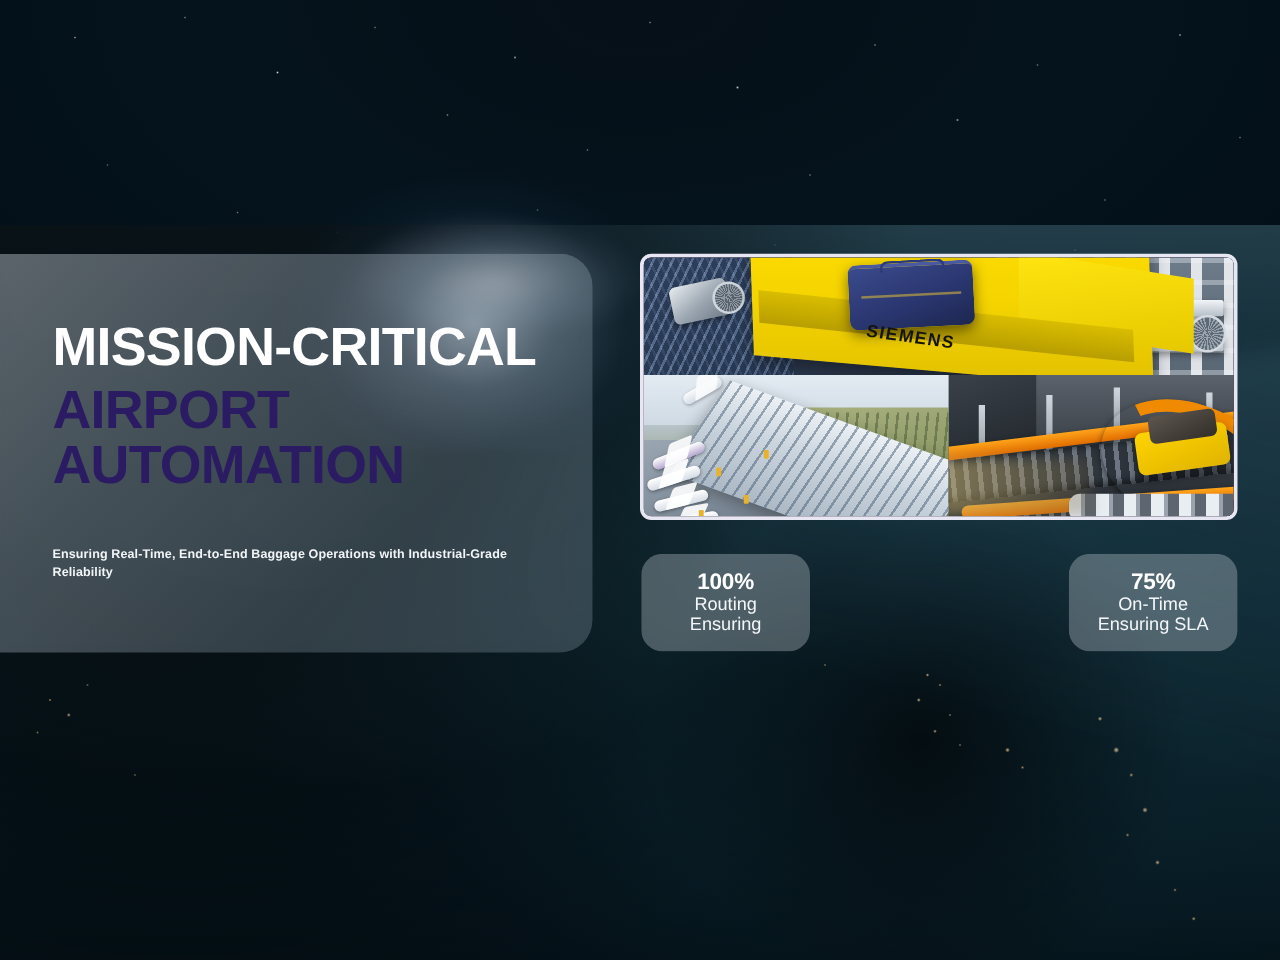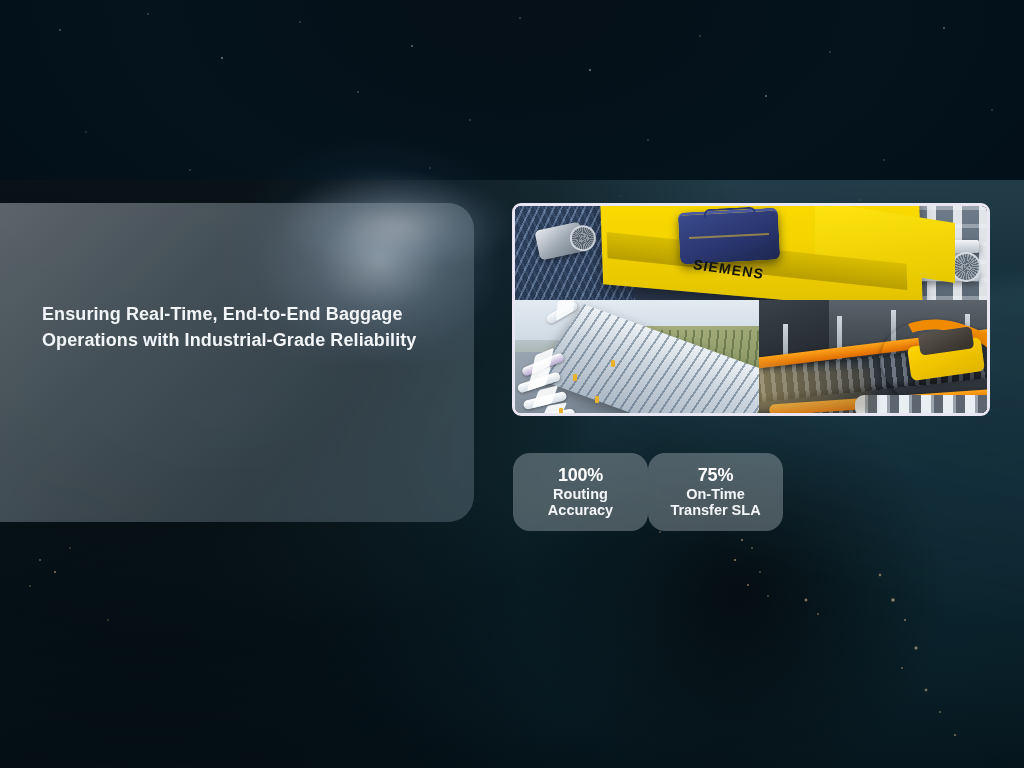--- a/index.html
+++ b/index.html
@@ -126,21 +126,21 @@
   }
   .hl-2{
     display:block; font-size:43px; font-weight:700; color:#2b1b63;
     letter-spacing:-0.6px; margin-top:8px;
   }
   .hl-3{
     display:block; font-size:43px; font-weight:700; color:#2b1b63;
     letter-spacing:-0.6px; margin-top:2px;
   }
   .subhead{
-    margin-top:44px; font-size:18px; font-weight:700; color:#f2f5f8;
+    margin-top:44px; font-size:10px; font-weight:700; color:#f2f5f8;
     line-height:1.45; letter-spacing:.1px; max-width:405px;
   }
 
   
   .collage{
     position:absolute; left:512px; top:203px; width:478px; height:213px;
     border-radius:9px; border:3px solid #e8e6f2; overflow:hidden;
     background:#223; display:grid;
     grid-template-columns: 244px 1fr;
     grid-template-rows: 94px 1fr;
@@ -336,47 +336,52 @@
     background:linear-gradient(160deg,#3a4149,#23282e);
   }
   .blur-flare{
     position:absolute; left:-6px; bottom:0; width:120px; height:46px;
     background:linear-gradient(100deg, rgba(206,180,110,.55), rgba(90,80,60,.3));
     filter:blur(5px);
   }
 
   
   .stats{
-    position:absolute; left:513px; top:453px; width:477px; height:78px;
-    display:flex; justify-content:flex-start;
+    position:absolute; left:513px; top:443px; width:477px; height:78px;
+    display:flex; justify-content:space-between;
   }
   .stat-card{
     width:135px; height:78px; border-radius:17px;
     background:rgba(225,232,238,.30);
     backdrop-filter:blur(3px);
     display:flex; flex-direction:column; align-items:center; justify-content:center;
     text-align:center; line-height:1.16;
   }
   .stat-value{ font-size:18px; font-weight:700; color:#ffffff; letter-spacing:-.2px; }
-  .stat-label{ font-size:14.5px; font-weight:700; color:#f4f7fa; letter-spacing:0; }
+  .stat-label{ font-size:14.5px; font-weight:400; color:#f4f7fa; letter-spacing:0; }
 </style>
 </head>
 <body>
 
 <div id="stage">
 
   <div class="bg-space"></div>
   <div class="stars"></div>
   <div class="bg-earth"></div>
   <div class="city-lights"></div>
   <div class="bg-glow"></div>
   <div class="bg-glow2"></div>
   <div class="bg-streak"></div>
 
   <div class="glass-panel">
+    <div class="headline">
+      <span class="hl-1">MISSION-CRITICAL</span>
+      <span class="hl-2">AIRPORT</span>
+      <span class="hl-3">AUTOMATION</span>
+    </div>
     <div class="subhead">Ensuring Real-Time, End-to-End Baggage Operations with Industrial-Grade Reliability</div>
   </div>
 
   <div class="collage">
 
     <div class="cell cell-top">
       <div class="tray-bg"></div>
       <div class="tray-grid"></div>
       <div class="rack"></div>
       <div class="rack-beam"></div>
@@ -425,22 +430,22 @@
       <div class="rail r2"></div>
       <div class="rollers"></div>
       <div class="blur-flare"></div>
     </div>
   </div>
 
   <div class="stats">
     <div class="stat-card">
       <div class="stat-value">100%</div>
       <div class="stat-label">Routing</div>
-      <div class="stat-label">Accuracy</div>
+      <div class="stat-label">Ensuring</div>
     </div>
     <div class="stat-card">
       <div class="stat-value">75%</div>
       <div class="stat-label">On-Time</div>
-      <div class="stat-label">Transfer SLA</div>
+      <div class="stat-label">Ensuring SLA</div>
     </div>
   </div>
 
 </div>
 
 </body></html>

